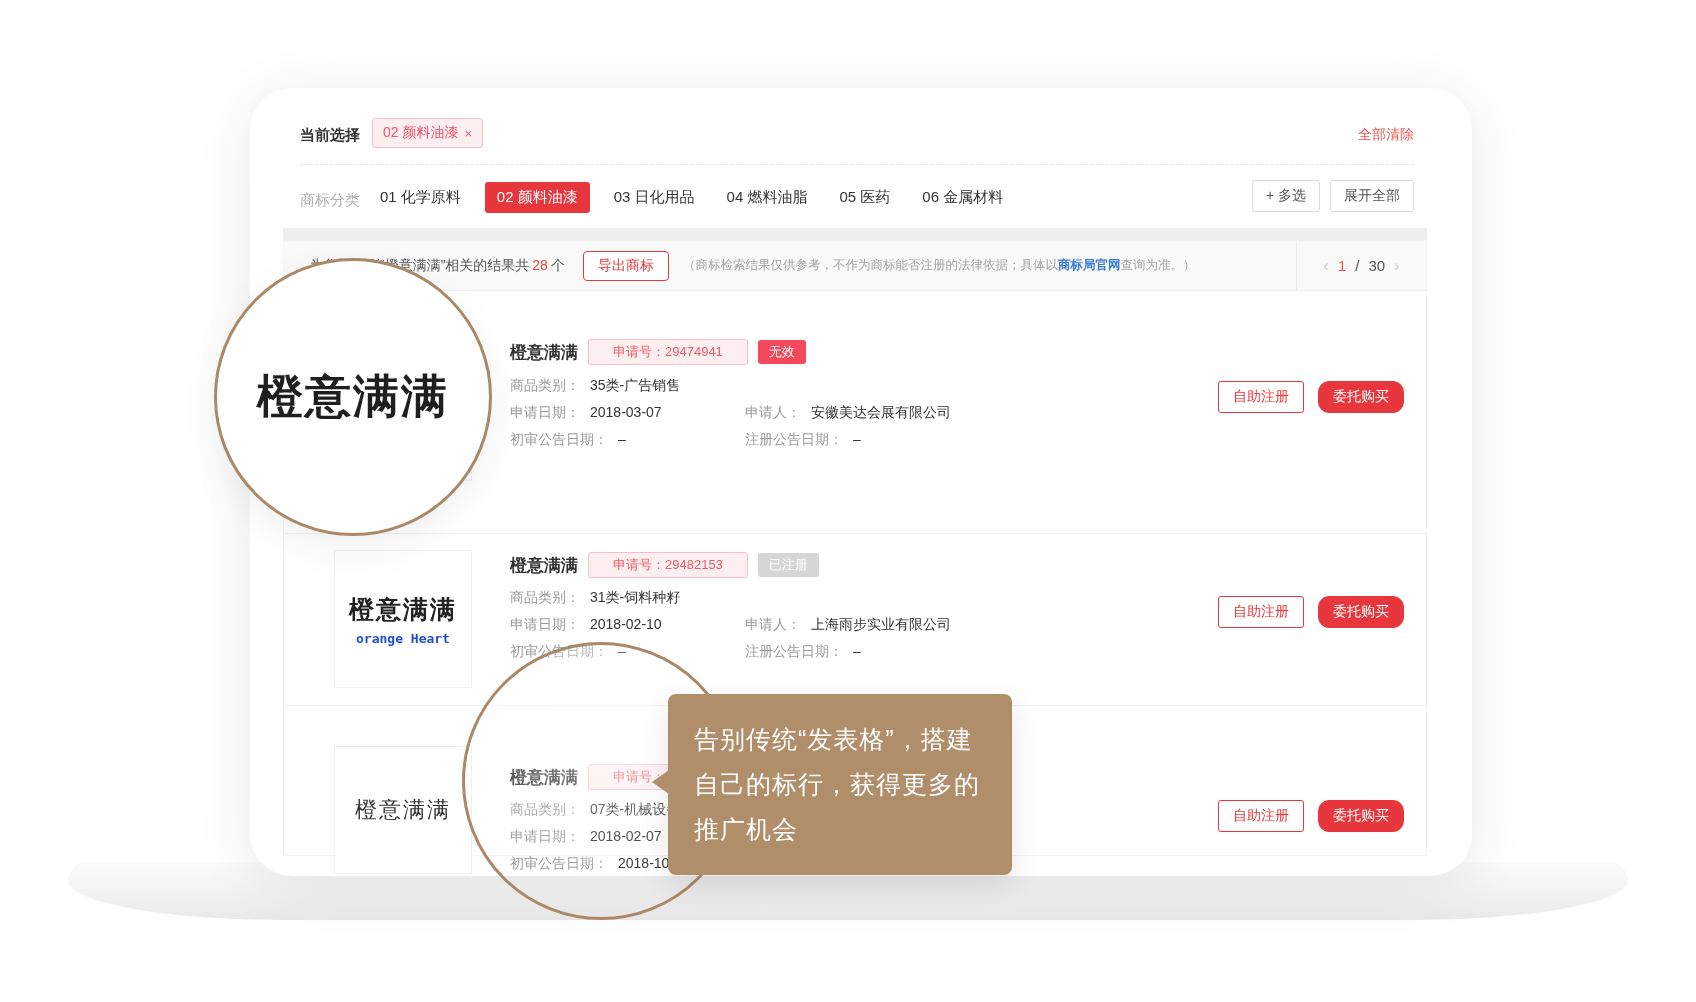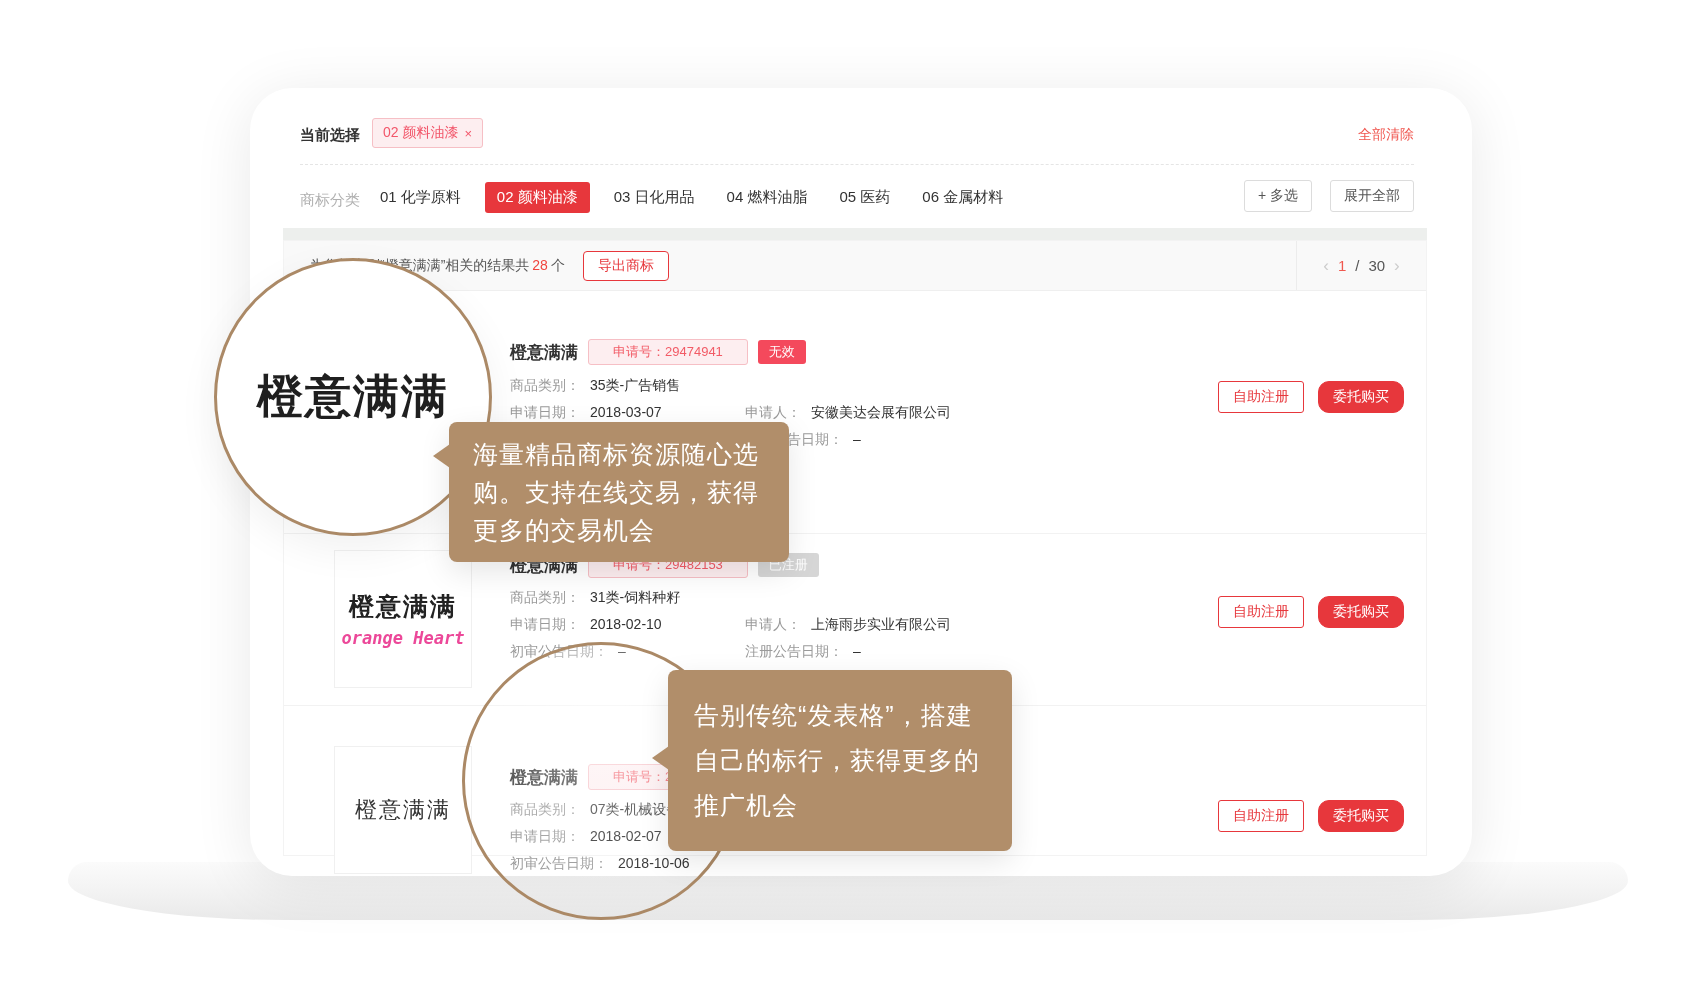--- a/index.html
+++ b/index.html
@@ -22,21 +22,21 @@
              background:#fdeef0; border:1px solid #f6bfc5; border-radius:3px; padding:5px 10px;
              font-size:14px; color:#f2566a; cursor:pointer; }
   .sel-tag .x { font-size:13px; color:#f2566a; }
   .clear-all { position:absolute; right:58px; top:38px; font-size:14px; color:#f0564f; cursor:pointer; }
   .dashed { position:absolute; left:50px; right:58px; top:76px; border-top:1px dashed #e5e5e5; }
 
   .cat-label { position:absolute; left:50px; top:103px; font-size:15px; color:#b0b0b0; }
   .cat-tabs { position:absolute; left:122px; top:94px; display:flex; align-items:center; gap:16px; }
   .cat-tab { font-size:15px; color:#333; padding:6px 8px; cursor:pointer; white-space:nowrap; }
   .cat-tab.selected { background:#e7373c; color:#fff; border-radius:3px; padding:6px 12px; }
-  .top-actions { position:absolute; right:58px; top:92px; display:flex; gap:18px; }
+  .top-actions { position:absolute; right:58px; top:92px; display:flex; gap:10px; }
   .btn-ghost { border:1px solid #dcdcdc; border-radius:3px; padding:6px 13px; font-size:14px;
                color:#555; background:#fff; cursor:pointer; white-space:nowrap; }
 
   .gap-band { position:absolute; left:33px; right:45px; top:140px; height:12px; background:#edefed; }
 
   
   .results { position:absolute; left:33px; top:152px; width:1144px; height:616px; background:#fff;
              border:1px solid #f3f3f3; }
   .res-header { position:absolute; left:0; top:0; right:0; height:50px; background:#f9f9f9;
                 border-bottom:1px solid #efefef; display:flex; align-items:center; }
@@ -57,21 +57,21 @@
   .row2 { top:292px; height:172px; border-top:1px solid #f2f2f2; }
   .row3 { top:464px; height:152px; border-top:1px solid #f2f2f2; }
 
   .thumb { position:absolute; left:50px; width:138px; height:138px; background:#fff;
            border:1px solid #f0f0f0; display:flex; flex-direction:column; align-items:center;
            justify-content:center; gap:5px; cursor:pointer; }
   .row1 .thumb { top:52px; } .row2 .thumb { top:16px; } .row3 .thumb { top:40px; height:128px; }
   .thumb .cn-serif { font-family:"DejaVu Serif","Liberation Serif",serif; font-weight:700;
                      font-size:25px; color:#222; letter-spacing:2px; }
   .thumb .en-mono { font-family:"DejaVu Sans Mono","Liberation Mono",monospace; font-weight:700;
-                    font-size:17px; color:#ec4899;font-style:italic; }
+                    font-size:13px; color:#1d4ed8; }
   .thumb .cn-plain { font-size:22px; color:#333; letter-spacing:2px; }
 
   .details { position:absolute; left:226px; top:0; width:780px; }
   .title-line { position:absolute; display:flex; align-items:center; gap:10px; white-space:nowrap; }
   .row1 .title-line { top:48px; } .row2 .title-line { top:18px; } .row3 .title-line { top:58px; }
   .tm-name { font-size:17px; font-weight:700; color:#333; }
   .tag-appno { font-size:13px; color:#f25b66; background:#fdeef0; border:1px solid #f6bfc5;
                border-radius:3px; padding:3px 24px; white-space:nowrap; }
   .badge { font-size:13px; color:#fff; border-radius:3px; padding:3px 11px; white-space:nowrap; }
   .badge.invalid { background:#f4495c;text-align:right; }
@@ -101,21 +101,21 @@
   .circle2 { position:absolute; left:462px; top:642px; width:278px; height:278px; border-radius:50%;
              border:3px solid #ab8966; z-index:6; pointer-events:none;
              background:radial-gradient(circle at 50% 30%, rgba(255,255,255,.55), rgba(255,255,255,0) 68%); }
 
   .tip { position:absolute; z-index:8; background:#b18e6a; color:#fff; border-radius:8px;
          font-size:25px; letter-spacing:1px; box-shadow:0 10px 30px rgba(0,0,0,.10); }
   .tip::before { content:""; position:absolute; left:-16px; border-style:solid; border-color:transparent;
                  border-width:12px 17px 12px 0; border-right-color:#b18e6a; }
   .tip1 { left:449px; top:422px; width:340px; padding:13px 24px; line-height:38px; }
   .tip1::before { top:22px; }
-  .tip2 { left:668px; top:670px; width:344px; padding:23px 26px; line-height:45px; }
+  .tip2 { left:668px; top:694px; width:344px; padding:23px 26px; line-height:45px; }
   .tip2::before { top:76px; }
 </style>
 </head>
 <body>
 
 <div class="stage">
   <div class="base"></div>
 
   <div class="card">
 
@@ -142,20 +142,23 @@
     </div>
 
     <div class="gap-band"></div>
 
     <div class="results">
       <div class="res-header">
         <div class="summary">
           <span>为您检索到“橙意满满”相关的结果共</span><span class="count">28</span><span>个</span>
         </div>
         <button class="btn-export">导出商标</button>
+        <div class="note">
+          <span>（商标检索结果仅供参考，不作为商标能否注册的法律依据；具体以</span><span class="link">商标局官网</span><span>查询为准。）</span>
+        </div>
         <div class="pager">
           <span class="chev">‹</span>
           <span class="cur">1</span>
           <span class="sep">/</span>
           <span class="tot">30</span>
           <span class="chev">›</span>
         </div>
       </div>
 
       <div class="row row1">
@@ -277,15 +280,14 @@
         </div>
       </div>
     </div>
   </div>
 
   <div class="circle1">
     <span class="big">橙意满满</span>
   </div>
   <div class="circle2"></div>
 
-  <div class="tip tip1">海量精品商标资源随心选购。支持在线交易，获得更多的交易机会</div>
   <div class="tip tip2">告别传统“发表格”，搭建自己的标行，获得更多的推广机会</div>
 </div>
 
 </body></html>

